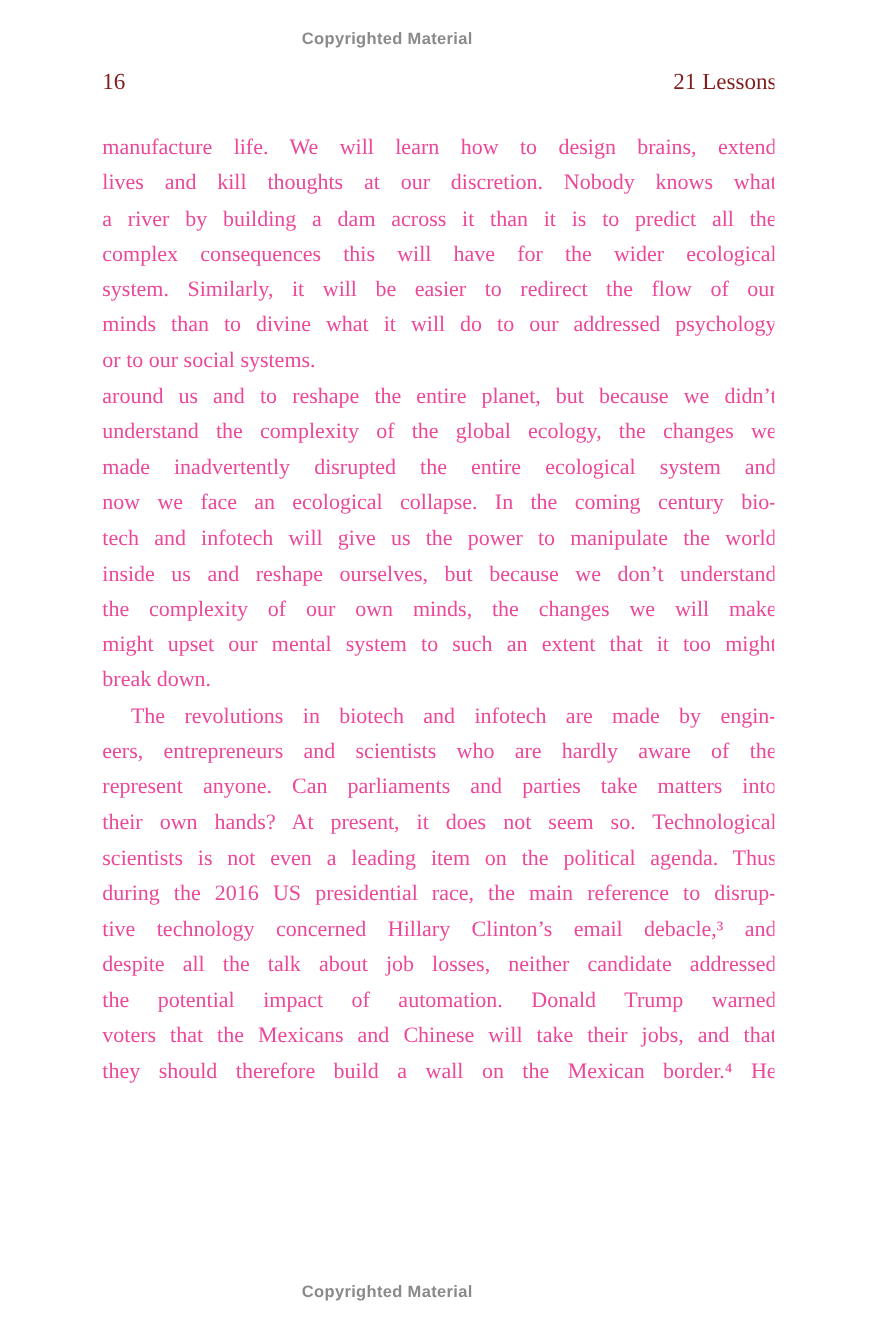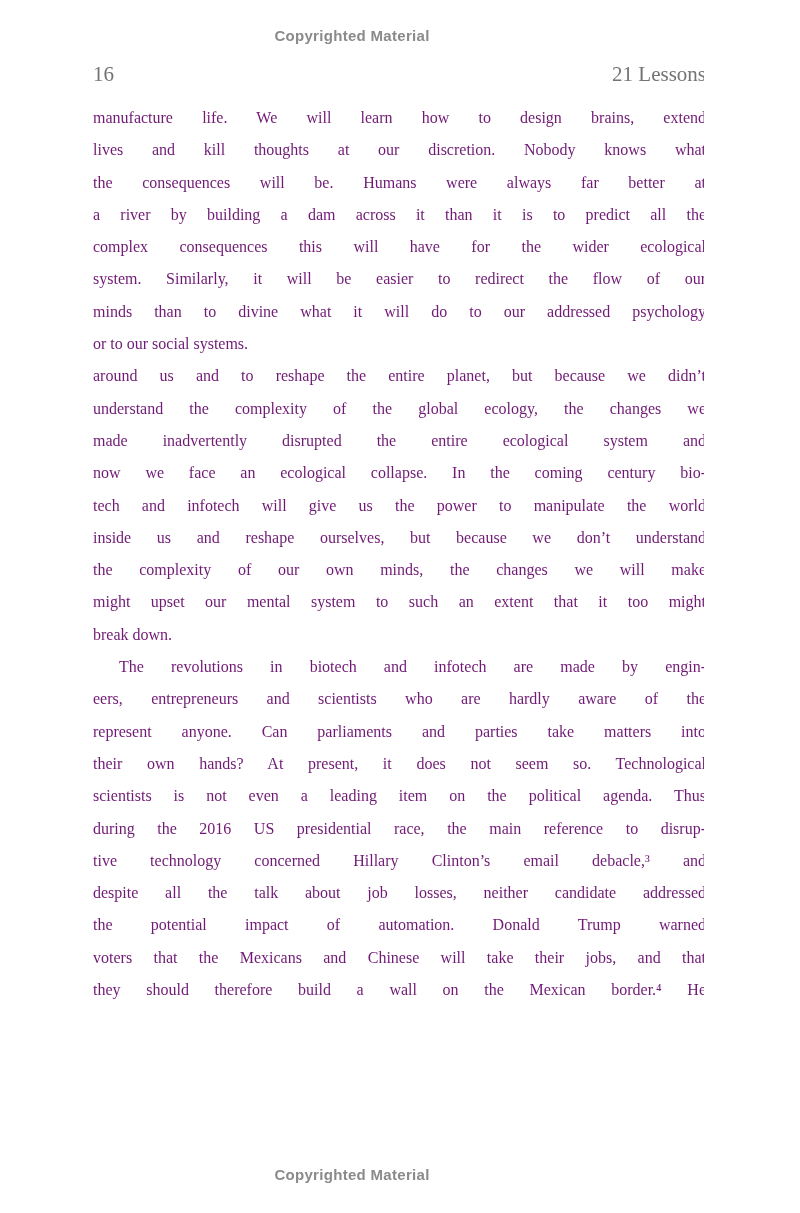--- a/index.html
+++ b/index.html
@@ -30,29 +30,29 @@
   .watermark.bottom { top: 1166px; }
   .header-row {
     position: absolute;
     top: 62px;
     left: 93px;
     width: 613px;
     display: flex;
     justify-content: space-between;
     align-items: flex-end;
     font-size: 21px;
-    color: #737373;
+    color: #7f1d1d;
   }
   .body-text {
     position: absolute;
-    top: 102px;
+    top: 118px;
     left: 93px;
     width: 613px;
-    font-size: 16px;
-    color: #701a75;
+    font-size: 20px;
+    color: #ec4899;
   }
   .line {
     text-align: justify;
     text-align-last: justify;
     line-height: 32.3px;
     height: 32.3px;
     white-space: normal;
   }
   .line.noJustify {
     text-align: center;
@@ -71,21 +71,20 @@
 
   <div class="header-row">
     <span>16</span>
     <span>21 Lessons</span>
   </div>
 
   <div class="body-text">
       <div>
         <div class="line">manufacture life. We will learn how to design brains, extend</div>
         <div class="line">lives and kill thoughts at our discretion. Nobody knows what</div>
-        <div class="line">the consequences will be. Humans were always far better at</div>
         <div class="line">a river by building a dam across it than it is to predict all the</div>
         <div class="line">complex consequences this will have for the wider ecological</div>
         <div class="line">system. Similarly, it will be easier to redirect the flow of our</div>
         <div class="line">minds than to divine what it will do to our addressed psychology</div>
         <div class="line noJustify">or to our social systems.</div>
       </div>
       <div>
         <div class="line">around us and to reshape the entire planet, but because we didn’t</div>
         <div class="line">understand the complexity of the global ecology, the changes we</div>
         <div class="line">made inadvertently disrupted the entire ecological system and</div>

